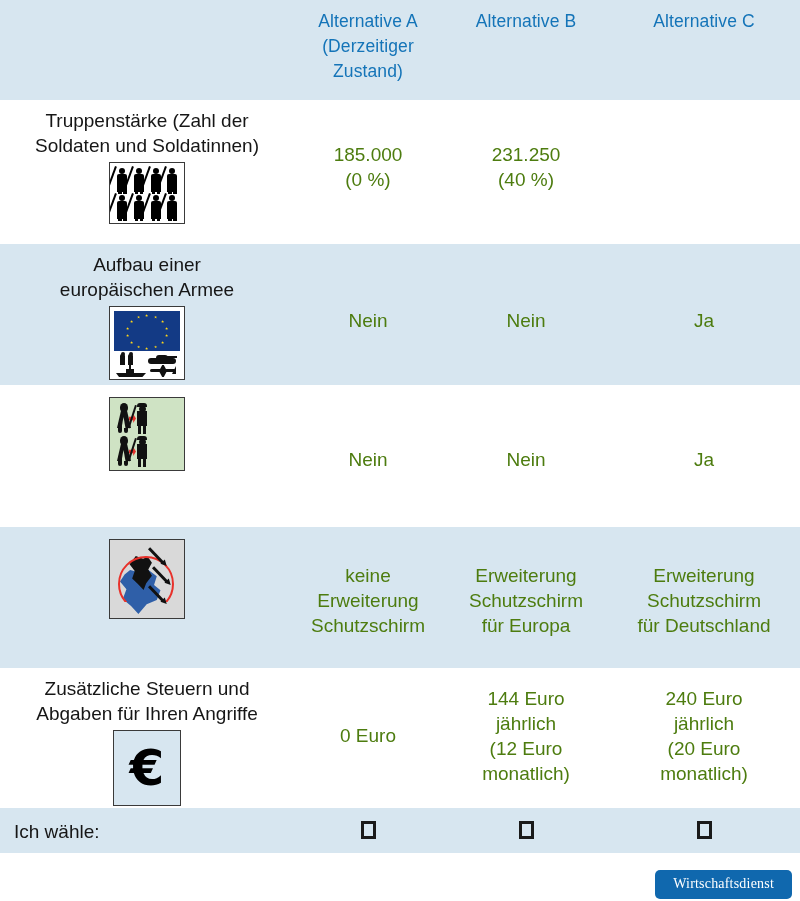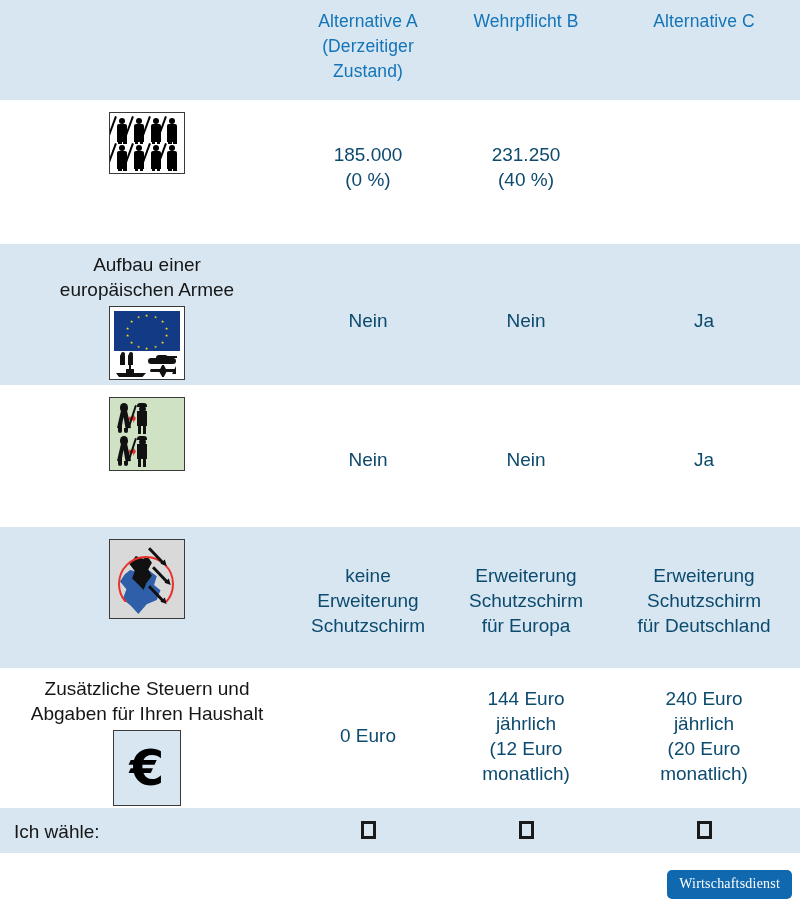--- a/index.html
+++ b/index.html
@@ -52,21 +52,21 @@
   }
   .label-cell .txt{display:block;width:100%;}
   .label-cell.wide .txt{white-space:pre-line;}
   .u{text-underline-offset:2px;}
 
   
   .val{
     text-align:center;
     font-size:19px;
     line-height:25px;
-    color:#0c4a6e;
+    color:#4d7c0f;
     white-space:pre-line;
     padding-left:2px;padding-right:2px;
   }
 
   
   .icon-box{
     border:1.5px solid #3a3a3a;
     box-sizing:border-box;
     margin-top:4px;
     position:relative;
@@ -171,48 +171,50 @@
     display:block;
   }
   .cbx-cell{padding-top:13px;}
 
   
   .badge{
     position:absolute;right:8px;top:870px;
     background:#1068ae;color:#ffffff;
     font-family:"Liberation Serif","DejaVu Serif",serif;
     font-size:14px;line-height:1;
-    padding:7px 12px 8px;
+    padding:7px 18px 8px;
     border-radius:5px;
     letter-spacing:.2px;
   }
   .ichwahle{
     font-size:19px;line-height:25px;color:#161616;
     padding-left:14px;padding-top:11px;text-align:left;
   }
 </style>
 </head>
 <body>
 
 <div class="sheet">
 
   <div class="band shade" style="top:0px;height:100px;">
     <div class="row">
       <div class="hdr-spacer"></div>
       <div class="hdr-cell" style="white-space:pre-line;">Alternative A
 (Derzeitiger
 Zustand)</div>
-      <div class="hdr-cell" style="white-space:pre-line;">Wehrpflicht B</div>
+      <div class="hdr-cell" style="white-space:pre-line;">Alternative B</div>
       <div class="hdr-cell" style="white-space:pre-line;">Alternative C</div>
     </div>
   </div>
 
   <div class="band plain" style="top:100px;height:144px;">
     <div class="row">
       <div class="label-cell wide">
+        <span class="txt">Truppenstärke (Zahl der
+Soldaten und Soldatinnen)</span>
         <span class="icon-box soldiers">
           <span class="grid">
             <span class="soldier">
                 <i class="rifle"></i>
                 <i class="head"></i>
                 <i class="body"></i>
                 <i class="legL"></i>
                 <i class="legR"></i>
               </span>
             <span class="soldier">
@@ -400,21 +402,21 @@
       <div class="val" style="padding-top:36px;">Erweiterung
 Schutzschirm
 für Deutschland</div>
     </div>
   </div>
 
   <div class="band plain" style="top:668px;height:140px;">
     <div class="row">
       <div class="label-cell wide">
         <span class="txt"><span style="white-space:pre-line;">Zusätzliche Steuern und
-Abgaben für </span><span class="u">Ihren</span><span> Haushalt</span></span>
+Abgaben für </span><span class="u">Ihren</span><span> Angriffe</span></span>
         <span class="icon-box euro">
           <span>€</span>
         </span>
       </div>
       <div class="val" style="padding-top:55px;">0 Euro</div>
       <div class="val" style="padding-top:18px;">144 Euro
 jährlich
 (12 Euro
 monatlich)</div>
       <div class="val" style="padding-top:18px;">240 Euro

